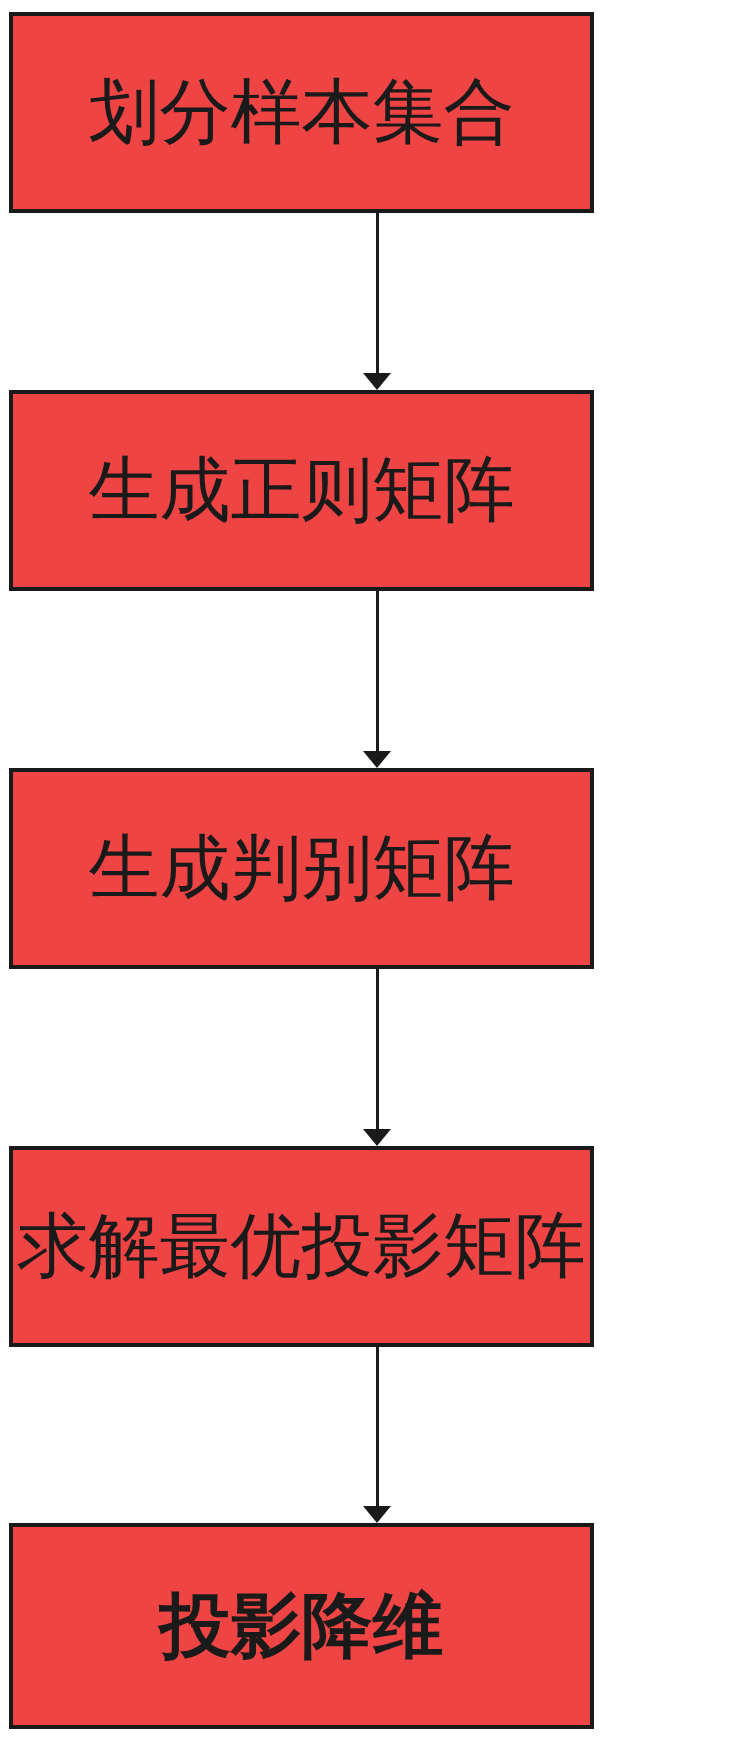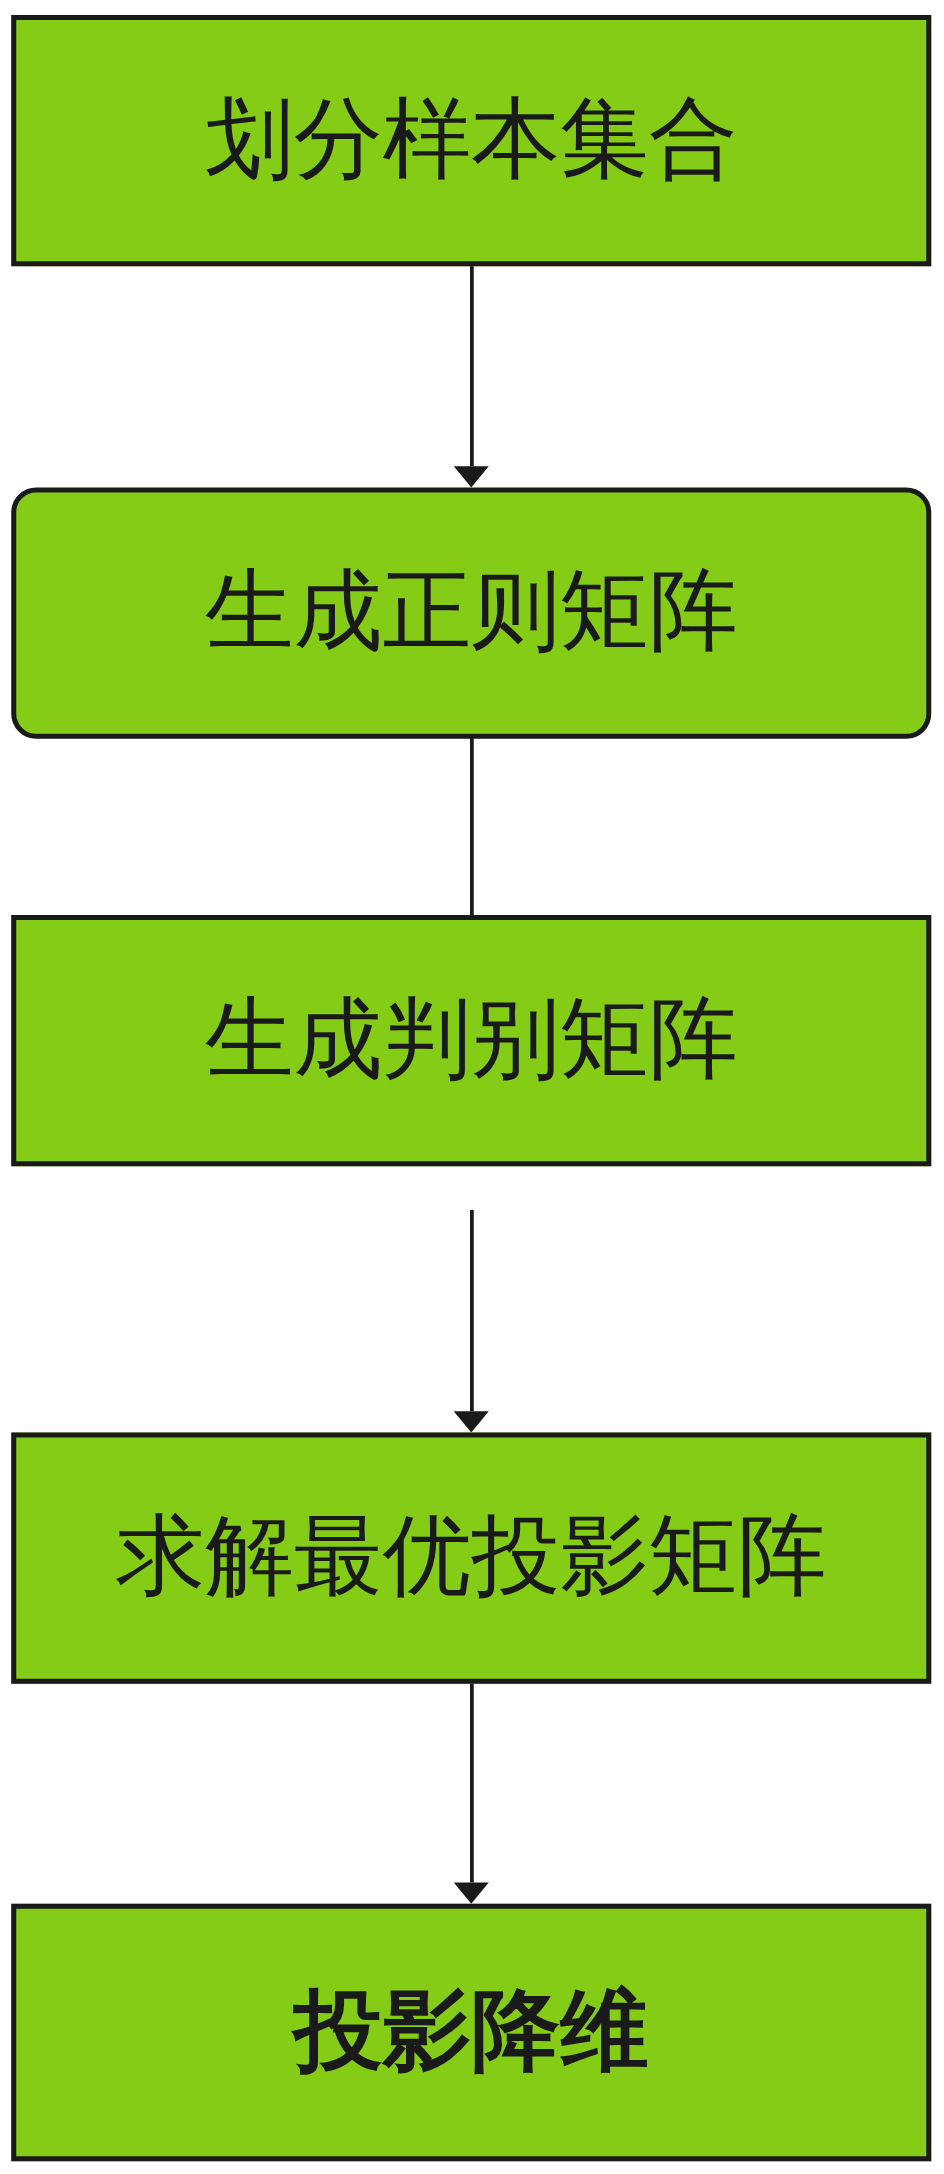--- a/index.html
+++ b/index.html
@@ -11,38 +11,38 @@
     position: relative;
     width: 755px;
     height: 1739px;
     background: #ffffff;
     font-family: "Liberation Serif", "DejaVu Serif", serif;
     overflow: hidden;
   }
   .flow-box {
     position: absolute;
     left: 9px;
-    width: 736px;
+    width: 585px;
     height: 201px;
     box-sizing: border-box;
     border: 4px solid #1a1a1a;
-    background: #84cc16;
+    background: #ef4444;
     display: flex;
     align-items: center;
     justify-content: center;
   }
   .flow-label {
     font-size: 71px;
     color: #1a1a1a;
     white-space: nowrap;
     line-height: 1;
   }
   .step-1 { top: 12px; }
-  .step-2 { top: 390px; border-radius: 20px; }
-  .step-3 { top: 732px; }
+  .step-2 { top: 390px; }
+  .step-3 { top: 768px; }
   .step-4 { top: 1146px; align-items: center; }
   .step-5 { top: 1523px; height: 206px; font-weight: bold; }
 
   .arrow {
     position: absolute;
     left: 363px;
     width: 28px;
     display: flex;
     flex-direction: column;
     align-items: center;

